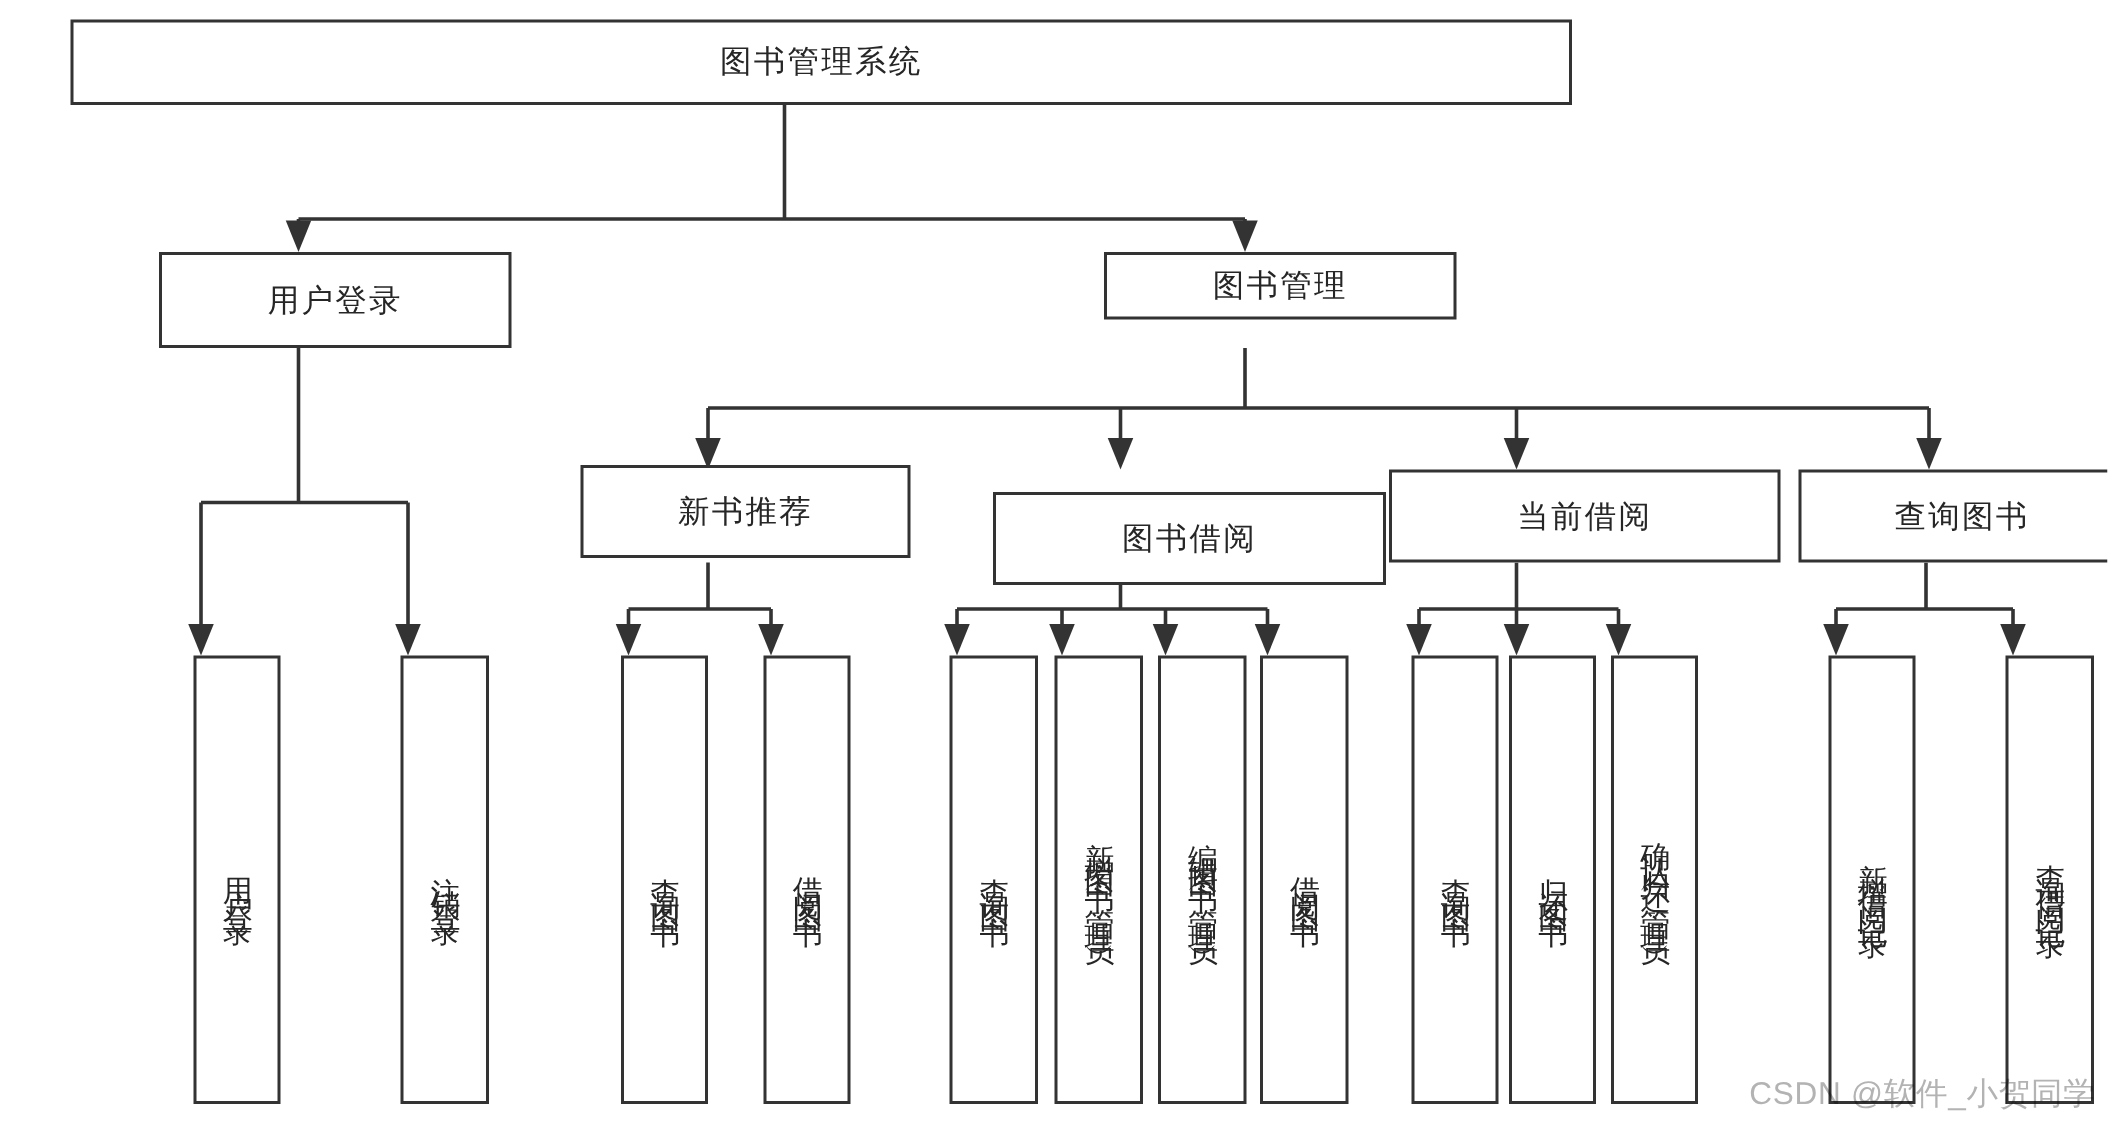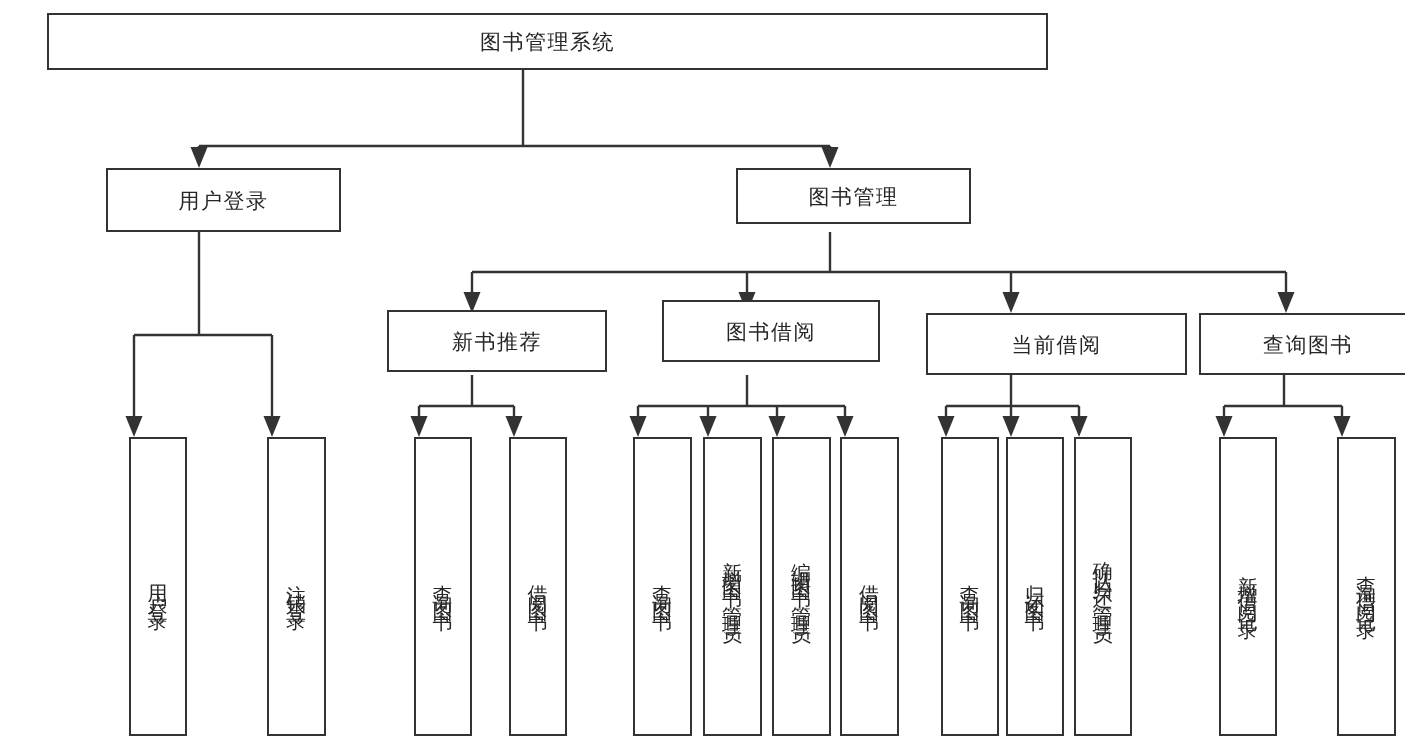--- a/index.html
+++ b/index.html
@@ -115,28 +115,28 @@
     </g>
   </svg>
 
   <div class="node" style="left:23px; top:13px; width:1001px; height:57px">
     <span class="lbl">图书管理系统</span>
   </div>
 
   <div class="node" style="left:82px; top:168px; width:235px; height:64px">
     <span class="lbl">用户登录</span>
   </div>
-  <div class="node" style="left:712px; top:168px; width:235px; height:56px">
+  <div class="node" style="left:712px; top:168px; width:235px; height:45px">
     <span class="lbl">图书管理</span>
   </div>
 
   <div class="node" style="left:363px; top:310px; width:220px; height:62px">
     <span class="lbl">新书推荐</span>
   </div>
-  <div class="node" style="left:638px; top:300px; width:218px; height:62px">
+  <div class="node" style="left:638px; top:328px; width:262px; height:62px">
     <span class="lbl">图书借阅</span>
   </div>
   <div class="node" style="left:902px; top:313px; width:261px; height:62px">
     <span class="lbl">当前借阅</span>
   </div>
   <div class="node" style="left:1175px; top:313px; width:218px; height:62px">
     <span class="lbl">查询图书</span>
   </div>
 
   <div class="node v" style="left:105px; top:437px; width:58px; height:299px">
@@ -176,14 +176,15 @@
     <span class="lbl">确认归还（管理员）</span>
   </div>
 
   <div class="node v" style="left:1195px; top:437px; width:58px; height:299px">
     <span class="lbl">新增借阅记录</span>
   </div>
   <div class="node v" style="left:1313px; top:437px; width:59px; height:299px">
     <span class="lbl">查询借阅记录</span>
   </div>
 
+  <div class="watermark">CSDN @软件_小贺同学</div>
 
 </div>
 
 </body></html>

